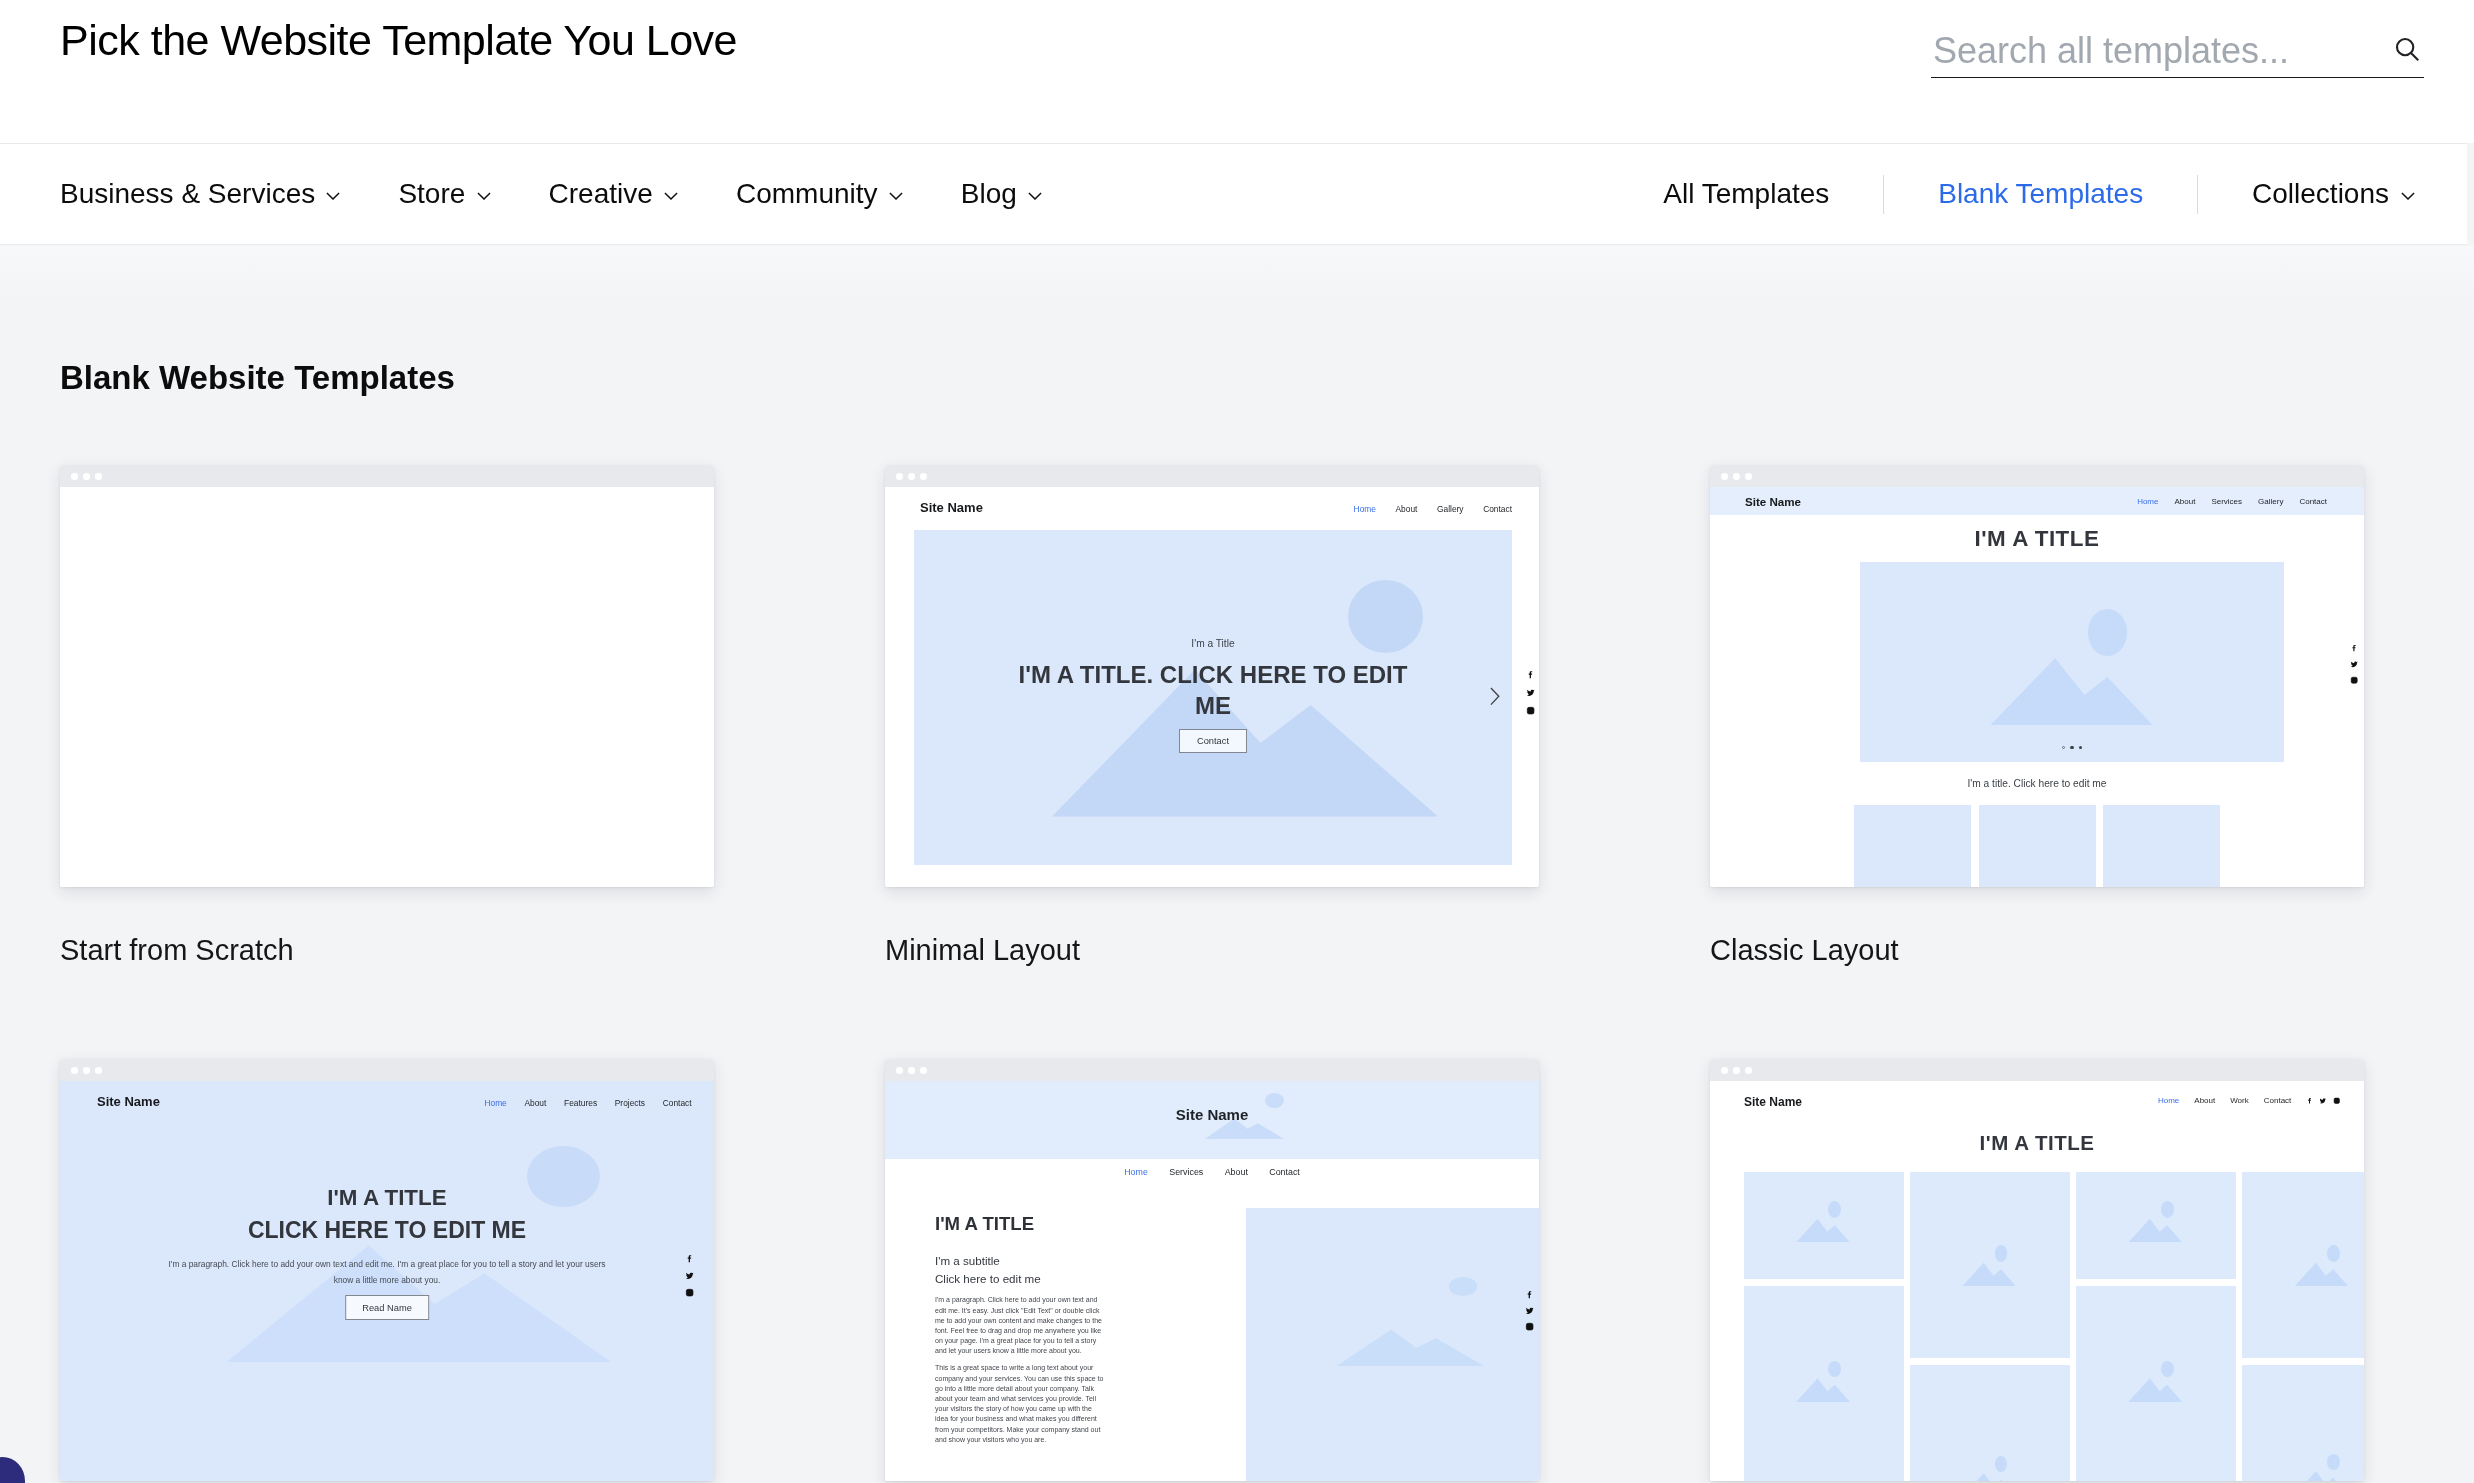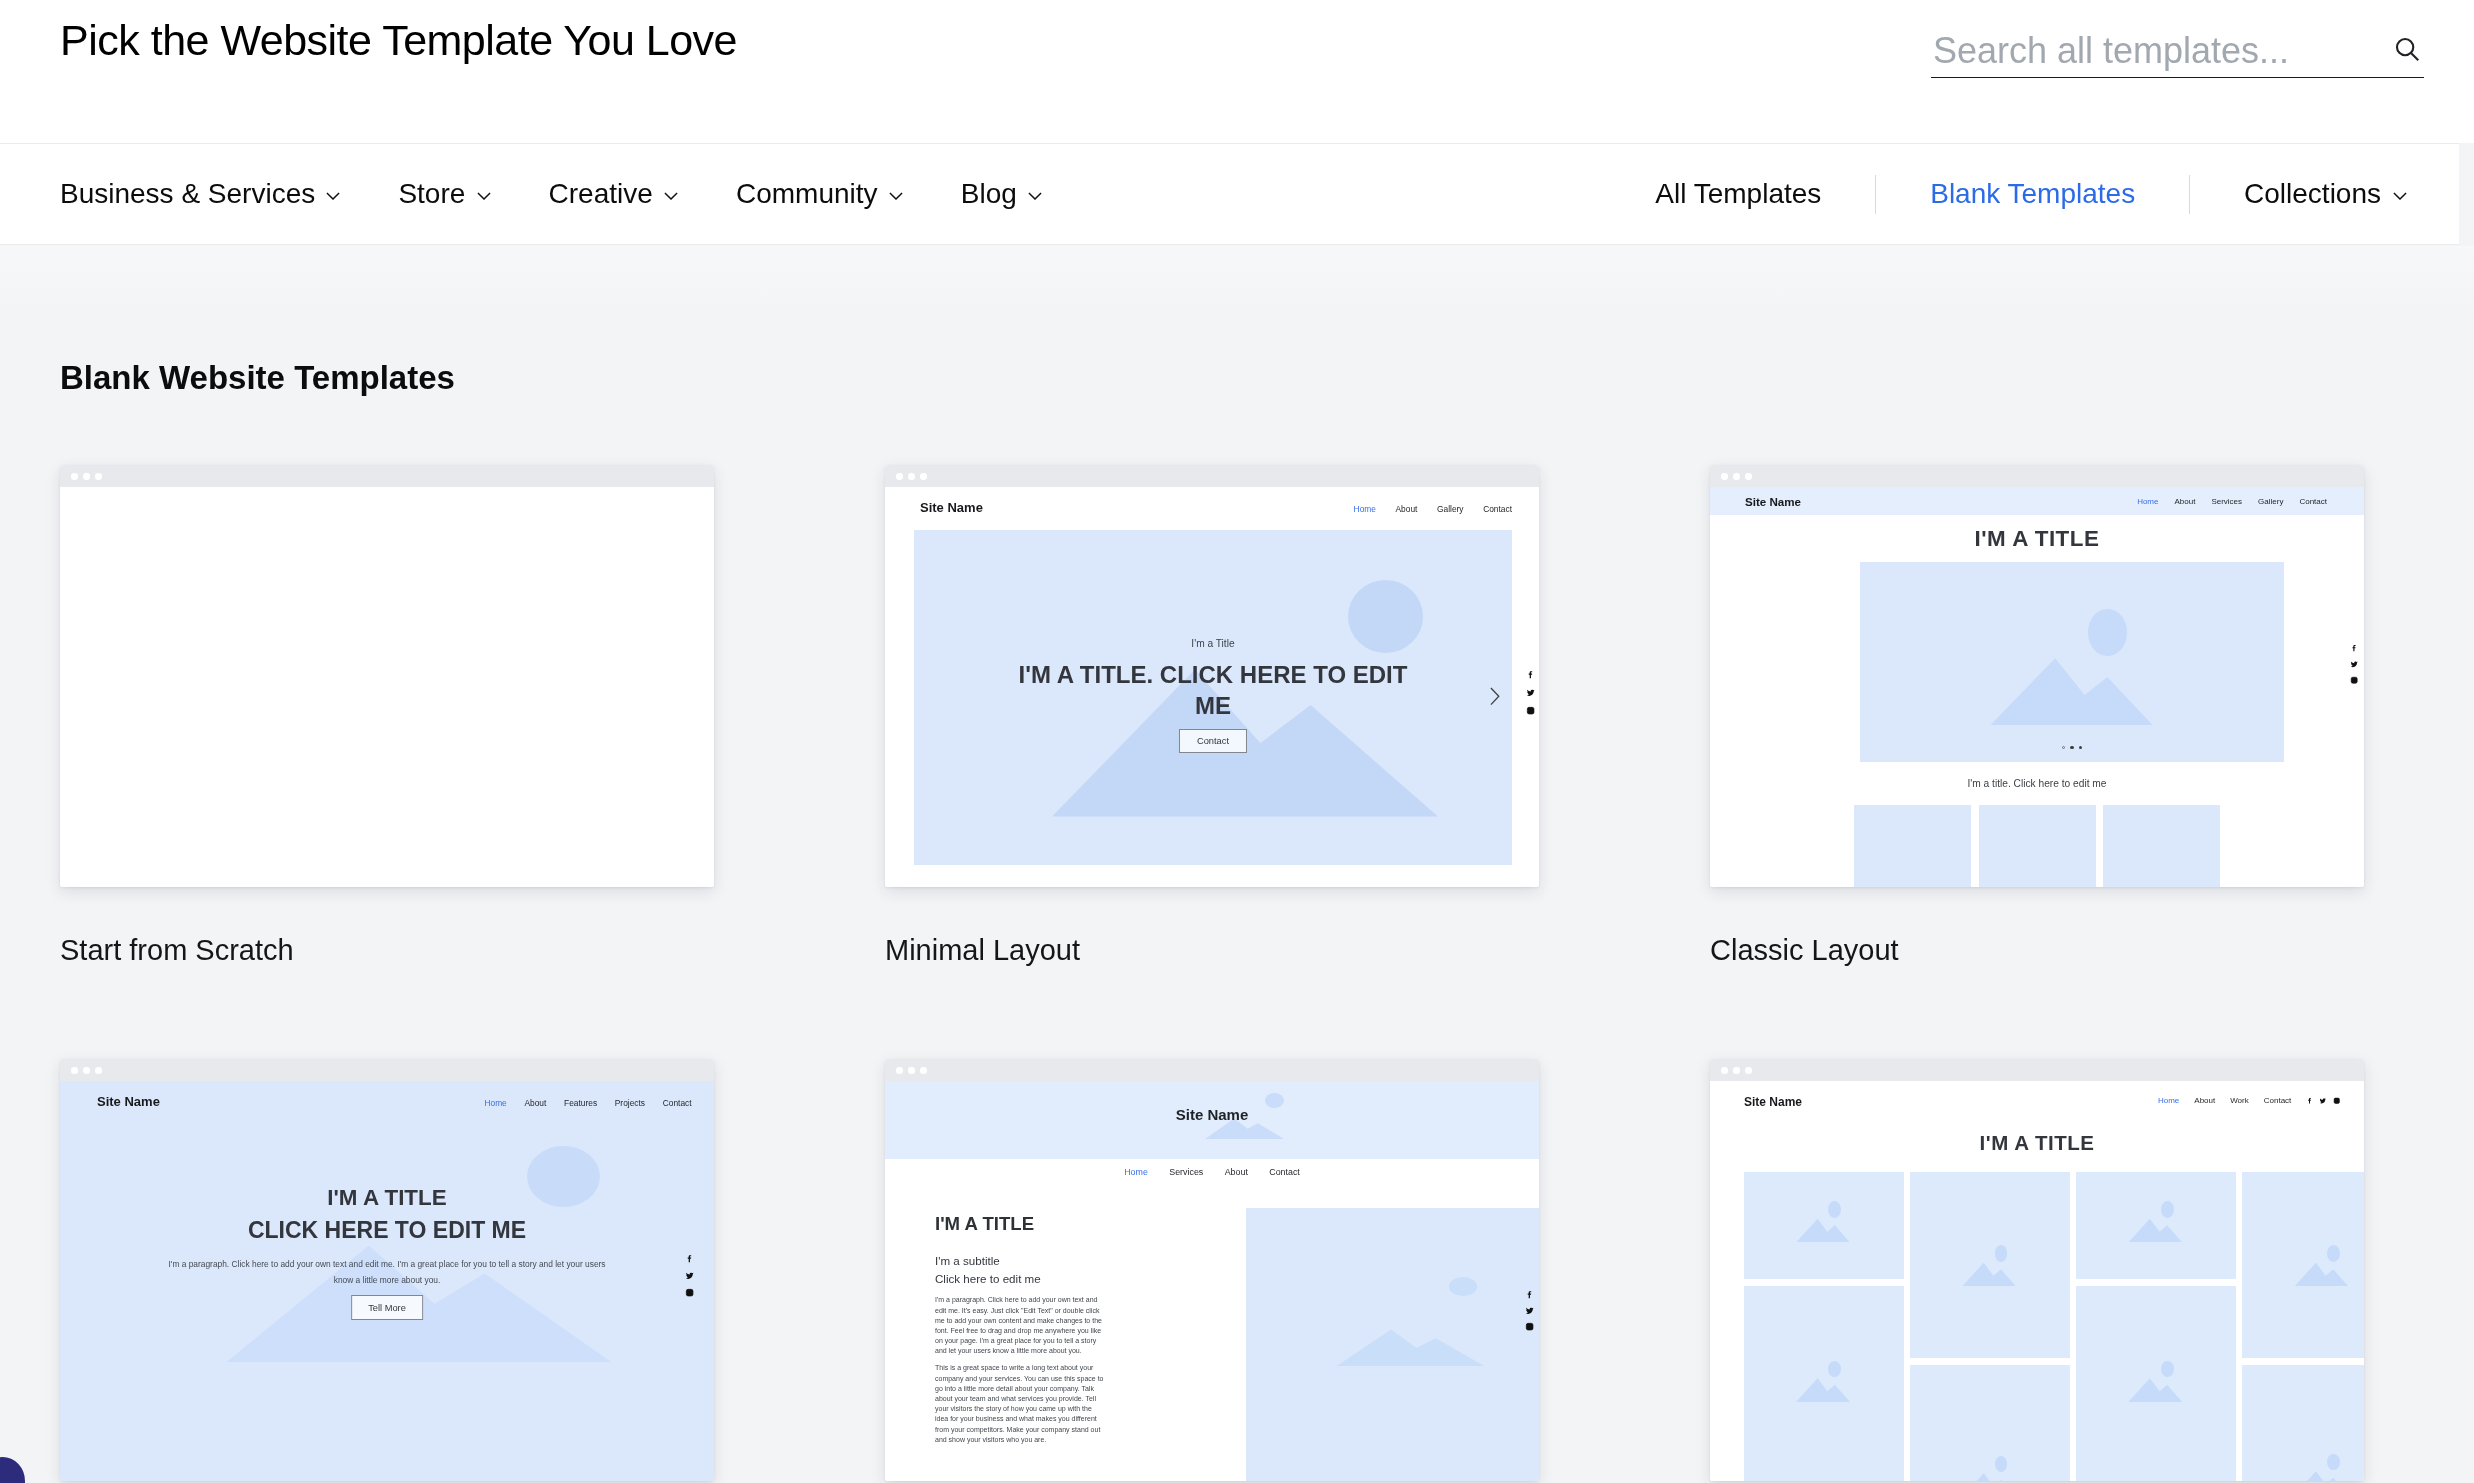--- a/index.html
+++ b/index.html
@@ -18,21 +18,21 @@
   }
   
   .header{position:absolute;top:0;left:0;right:0;height:143px;background:#fff;}
   .page-title{position:absolute;left:60px;top:0;font-size:43px;font-weight:400;letter-spacing:-0.5px;line-height:80px;color:#000;}
   .search{position:absolute;left:1931px;top:13px;width:493px;height:65px;border-bottom:1.9px solid #1a1a1a;}
   .search input{border:none;outline:none;background:transparent;width:429px;font-size:36px;color:#8b5cf6;padding:17px 0 0 1.9px;font-family:inherit;}
   .search input::placeholder{color:#a2a8af;}
   .search .sicon{position:absolute;right:1.9px;top:20.5px;}
   
   .catbar{
-    position:absolute;top:143px;left:0;right:16px;height:102px;background:#fff;
+    position:absolute;top:143px;left:0;right:8px;height:102px;background:#fff;
     border-top:0.9px solid #e9eaec;border-bottom:0.9px solid #ebecee;
     display:flex;align-items:center;padding:0 52px 0 60px;
   }
   .cats{display:flex;gap:58px;}
   .cat{display:flex;align-items:center;gap:11.2px;font-size:28px;color:var(--ink);cursor:pointer;}
   .chev-down{margin-top:3.7px;}
   .views{margin-left:auto;display:flex;align-items:center;}
   .view{font-size:28px;color:var(--ink);padding:0 54px;cursor:pointer;white-space:nowrap;}
   .view.active{color:var(--accent);}
   .view.collections{display:flex;align-items:center;gap:12px;padding-right:0;}
@@ -313,21 +313,21 @@
           <span>About</span>
           <span>Features</span>
           <span>Projects</span>
           <span>Contact</span>
         </div>
         <div class="sun t4-sun"></div>
         <div class="peaks t4-peaks"></div>
         <div class="t4-t1">I'M A TITLE</div>
         <div class="t4-t2">CLICK HERE TO EDIT ME</div>
         <div class="t4-para">I'm a paragraph. Click here to add your own text and edit me. I'm a great place for you to tell a story and let your users know a little more about you.</div>
-        <div class="mini-btn t4-btn">Tell More</div>
+        <div class="mini-btn t4-btn">Read Name</div>
         <div class="social">
           <svg width="9.3" height="9.3" viewBox="0 0 24 24">
               <path d="M15.5 3H13c-2.2 0-3.5 1.3-3.5 3.6V9H7v3.2h2.5V21h3.3v-8.8h2.7l.4-3.2h-3.1V7c0-.8.3-1.2 1.2-1.2h2V3z"></path>
             </svg>
           <svg width="9.3" height="9.3" viewBox="0 0 24 24">
               <path d="M22 5.9c-.7.3-1.5.6-2.3.7.8-.5 1.5-1.3 1.8-2.2-.8.5-1.7.8-2.6 1A4.1 4.1 0 0 0 12 8.1c0 .3 0 .6.1.9-3.4-.2-6.4-1.8-8.4-4.3-.4.6-.6 1.3-.6 2.1 0 1.4.7 2.7 1.8 3.4-.7 0-1.3-.2-1.9-.5v.1c0 2 1.4 3.7 3.3 4-.3.1-.7.2-1.1.2-.3 0-.5 0-.8-.1.5 1.7 2 2.9 3.8 2.9A8.2 8.2 0 0 1 2 18.6a11.6 11.6 0 0 0 6.3 1.8c7.5 0 11.7-6.3 11.7-11.7v-.5c.8-.6 1.5-1.3 2-2.3z"></path>
             </svg>
           <svg width="9.3" height="9.3" viewBox="0 0 24 24" fill="none" stroke="#111" stroke-width="1.9">
               <rect x="3.5" y="3.5" width="17" height="17" rx="4.5"></rect>
               <circle cx="12" cy="12" r="3.8"></circle>

